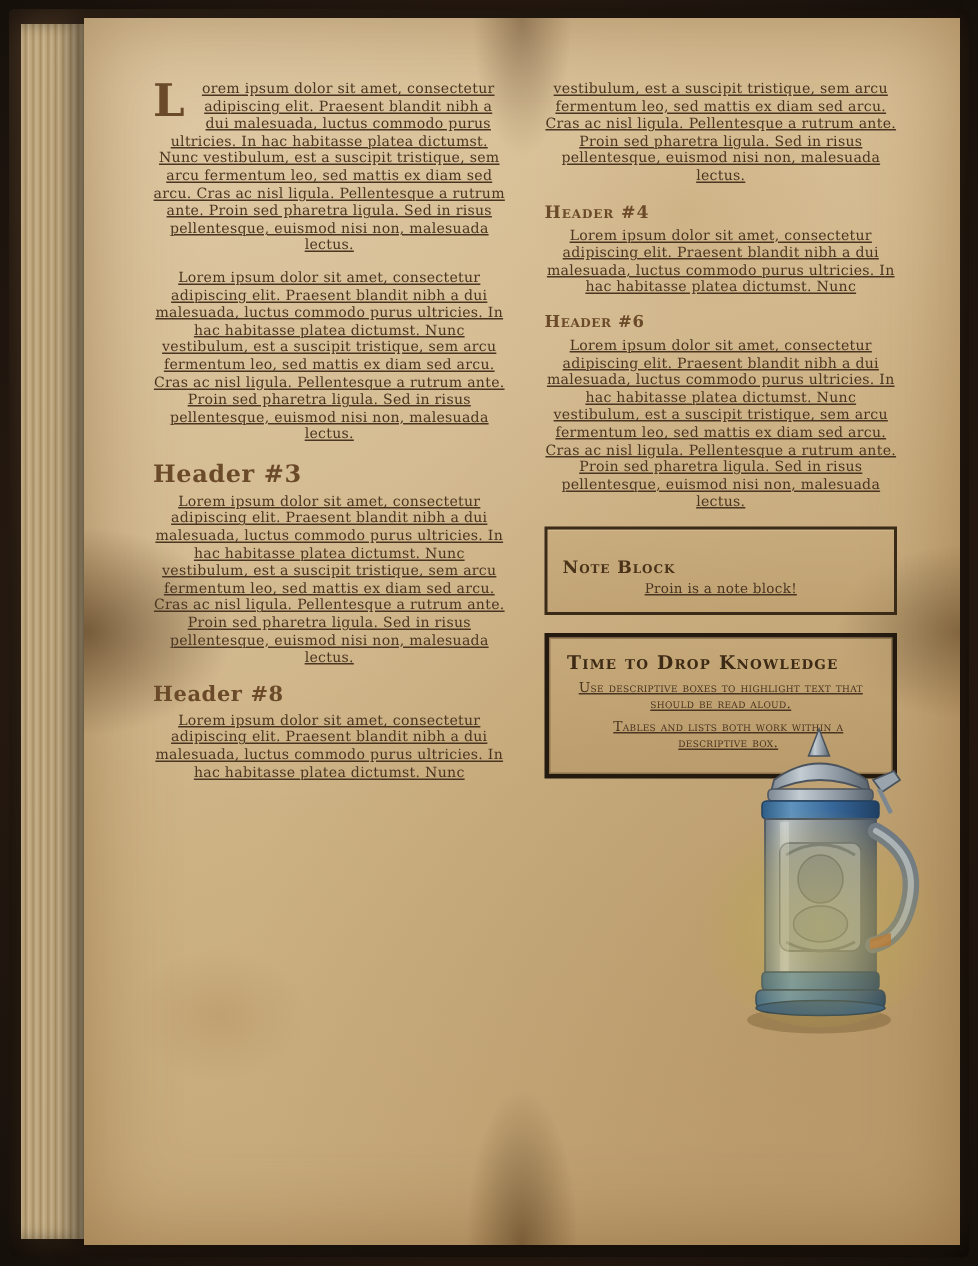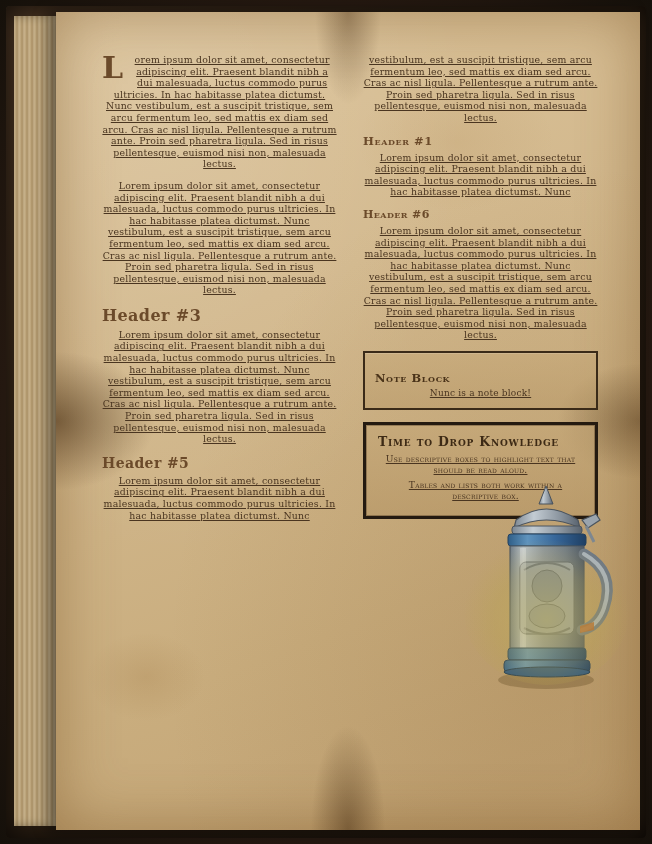--- a/index.html
+++ b/index.html
@@ -132,33 +132,33 @@
 
     <div id="content">
 
       <p class="dropcap">Lorem ipsum dolor sit amet, consectetur adipiscing elit. Praesent blandit nibh a dui malesuada, luctus commodo purus ultricies. In hac habitasse platea dictumst. Nunc vestibulum, est a suscipit tristique, sem arcu fermentum leo, sed mattis ex diam sed arcu. Cras ac nisl ligula. Pellentesque a rutrum ante. Proin sed pharetra ligula. Sed in risus pellentesque, euismod nisi non, malesuada lectus.</p>
 
       <p>Lorem ipsum dolor sit amet, consectetur adipiscing elit. Praesent blandit nibh a dui malesuada, luctus commodo purus ultricies. In hac habitasse platea dictumst. Nunc vestibulum, est a suscipit tristique, sem arcu fermentum leo, sed mattis ex diam sed arcu. Cras ac nisl ligula. Pellentesque a rutrum ante. Proin sed pharetra ligula. Sed in risus pellentesque, euismod nisi non, malesuada lectus.</p>
 
       <h3>Header #3</h3>
       <p>Lorem ipsum dolor sit amet, consectetur adipiscing elit. Praesent blandit nibh a dui malesuada, luctus commodo purus ultricies. In hac habitasse platea dictumst. Nunc vestibulum, est a suscipit tristique, sem arcu fermentum leo, sed mattis ex diam sed arcu. Cras ac nisl ligula. Pellentesque a rutrum ante. Proin sed pharetra ligula. Sed in risus pellentesque, euismod nisi non, malesuada lectus.</p>
 
-      <h4>Header #5</h4>
-      <p>Lorem ipsum dolor sit amet, consectetur adipiscing elit. Praesent blandit nibh a dui malesuada, luctus commodo purus ultricies. In hac habitasse platea dictumst. Nunc vestibulum, est a suscipit tristique, sem arcu fermentum leo, sed mattis ex diam sed arcu. Cras ac nisl ligula. Pellentesque a rutrum ante. Proin sed pharetra ligula. Sed in risus pellentesque, euismod nisi non, malesuada lectus.</p>
-
-      <h5>Header #1</h5>
+      <h4>Header #8</h4>
+      <p>Lorem ipsum dolor sit amet, consectetur adipiscing elit. Praesent blandit nibh a dui malesuada, luctus commodo purus ultricies. In hac habitasse platea dictumst. Nunc vestibulum, est a suscipit tristique, sem arcu fermentum leo, sed mattis ex diam sed arcu. Cras ac nisl ligula. Pellentesque a rutrum ante. Proin sed pharetra ligula. Sed in risus pellentesque, euismod nisi non, malesuada lectus.</p>
+
+      <h5>Header #4</h5>
       <p>Lorem ipsum dolor sit amet, consectetur adipiscing elit. Praesent blandit nibh a dui malesuada, luctus commodo purus ultricies. In hac habitasse platea dictumst. Nunc</p>
 
 
       <h6>Header #6</h6>
       <p>Lorem ipsum dolor sit amet, consectetur adipiscing elit. Praesent blandit nibh a dui malesuada, luctus commodo purus ultricies. In hac habitasse platea dictumst. Nunc vestibulum, est a suscipit tristique, sem arcu fermentum leo, sed mattis ex diam sed arcu. Cras ac nisl ligula. Pellentesque a rutrum ante. Proin sed pharetra ligula. Sed in risus pellentesque, euismod nisi non, malesuada lectus.</p>
 
       <div class="note-block">
         <h5>Note Block</h5>
-        <p>Nunc is a note block!</p>
+        <p>Proin is a note block!</p>
       </div>
 
       <div class="desc-block">
         <h4>Time to Drop Knowledge</h4>
         <p>Use descriptive boxes to highlight text that should be read aloud.</p>
         <p class="sub">Tables and lists both work within a descriptive box.</p>
       </div>
     </div>
 
     <div id="stein-wrap">

